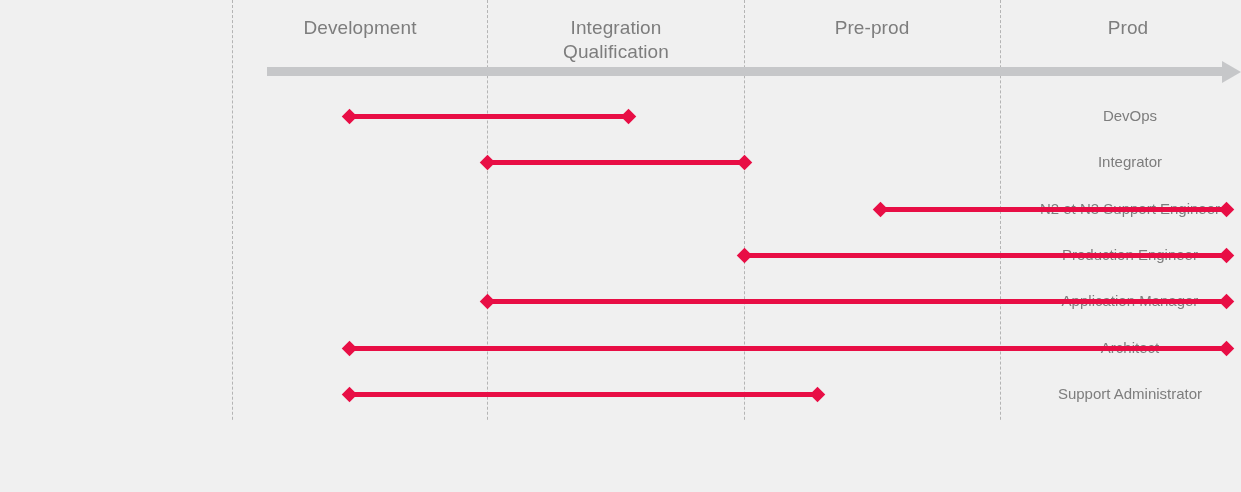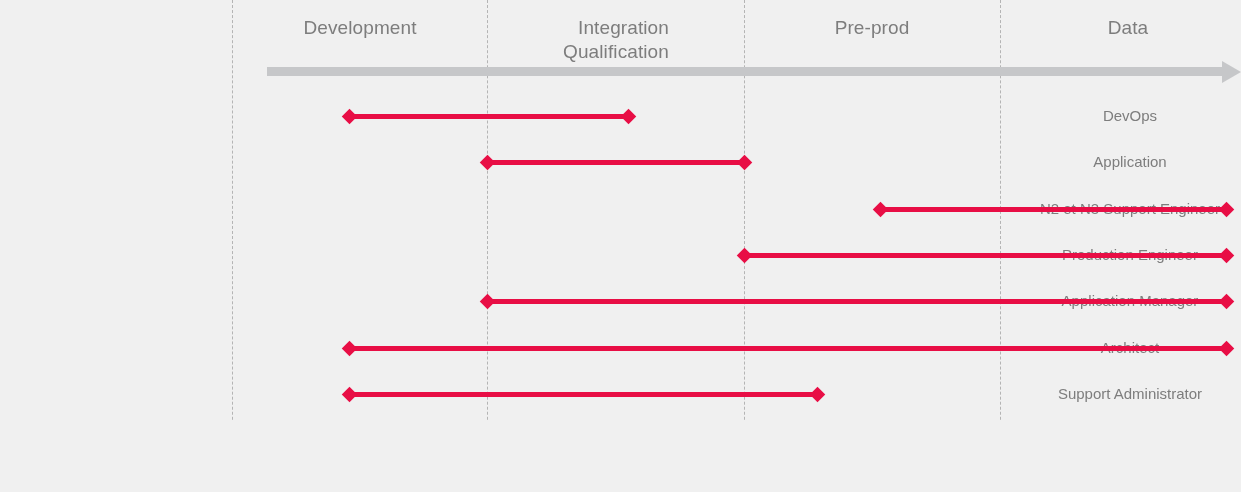--- a/index.html
+++ b/index.html
@@ -101,34 +101,34 @@
 
   <div id="gridlines-layer">
       <div class="gridline" style="left: 232px; top: 0px; height: 470px;"></div>
       <div class="gridline" style="left: 487px; top: 0px; height: 470px;"></div>
       <div class="gridline" style="left: 744px; top: 0px; height: 470px;"></div>
       <div class="gridline" style="left: 1000px; top: 0px; height: 470px;"></div>
     </div>
 
   <div id="phase-labels-layer">
       <div class="phase-label" style="left: 360px; top: 16px;">Development</div>
-      <div class="phase-label" style="left: 616px; top: 16px; text-align: right;">Integration
+      <div class="phase-label" style="left: 616px; top: 16px;">Integration
 Qualification</div>
       <div class="phase-label" style="left: 872px; top: 16px;">Pre-prod</div>
-      <div class="phase-label" style="left: 1128px; top: 16px;">Data</div>
+      <div class="phase-label" style="left: 1128px; top: 16px;">Prod</div>
     </div>
 
   <div id="timeline-arrow">
     <div class="timeline-arrow-shaft" style="left: 267px; top: 67px; width: 955px; height: 9px;"></div>
     <div class="timeline-arrow-head" style="left: 1222px; top: 60.5px;"></div>
   </div>
 
   <div id="row-labels-layer">
       <div class="row-label" style="top: 116px; width: 222px;">DevOps</div>
-      <div class="row-label" style="top: 162px; width: 222px;">Application</div>
+      <div class="row-label" style="top: 162px; width: 222px;">Integrator</div>
       <div class="row-label" style="top: 209px; width: 222px;">N2 et N3 Support Engineer</div>
       <div class="row-label" style="top: 255px; width: 222px;">Production Engineer</div>
       <div class="row-label" style="top: 301px; width: 222px;">Application Manager</div>
       <div class="row-label" style="top: 348px; width: 222px;">Architect</div>
       <div class="row-label" style="top: 394px; width: 222px;">Support Administrator</div>
       <div class="row-label" style="top: 441px; width: 222px;">Data Backup Engineer</div>
     </div>
 
   <div id="bars-layer">
       <div class="bar-track" style="left: 349px; top: 116px; width: 279px;">

